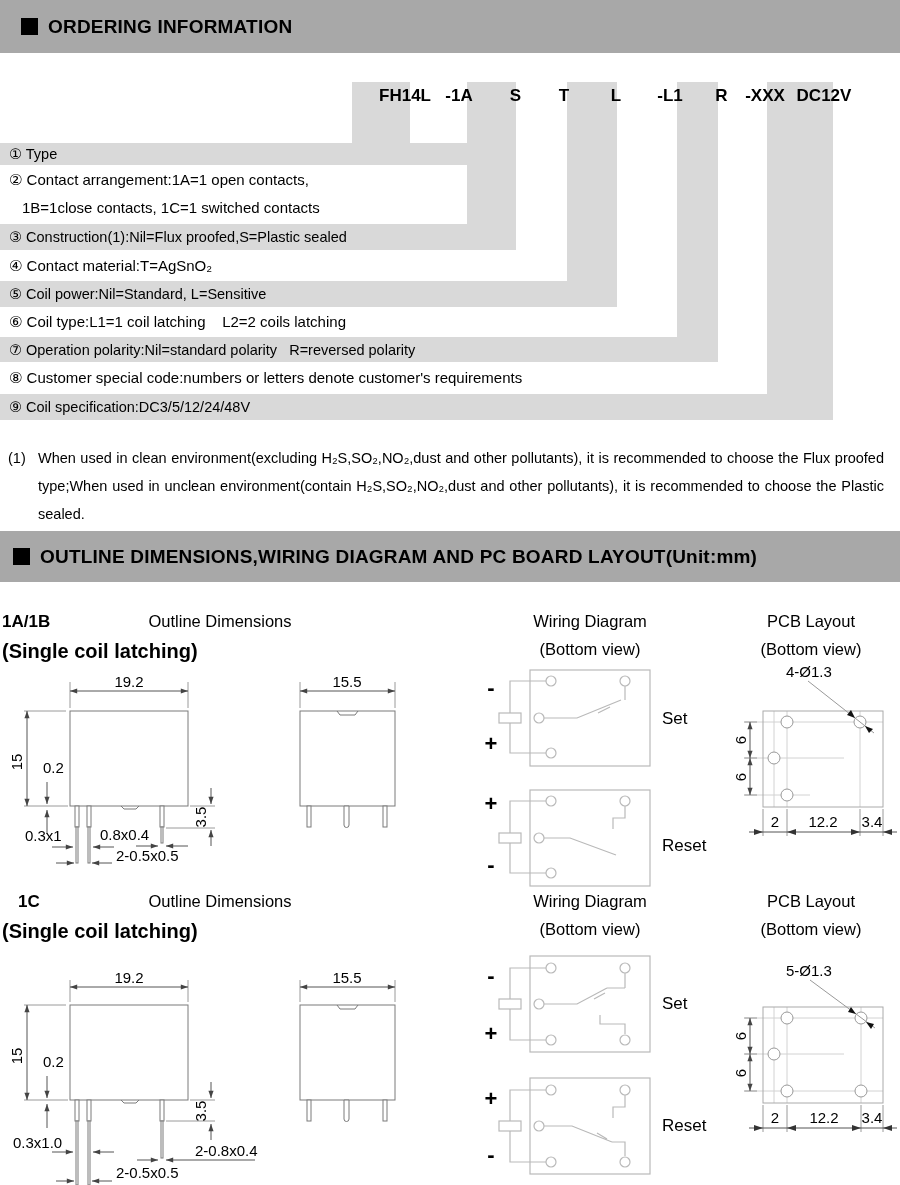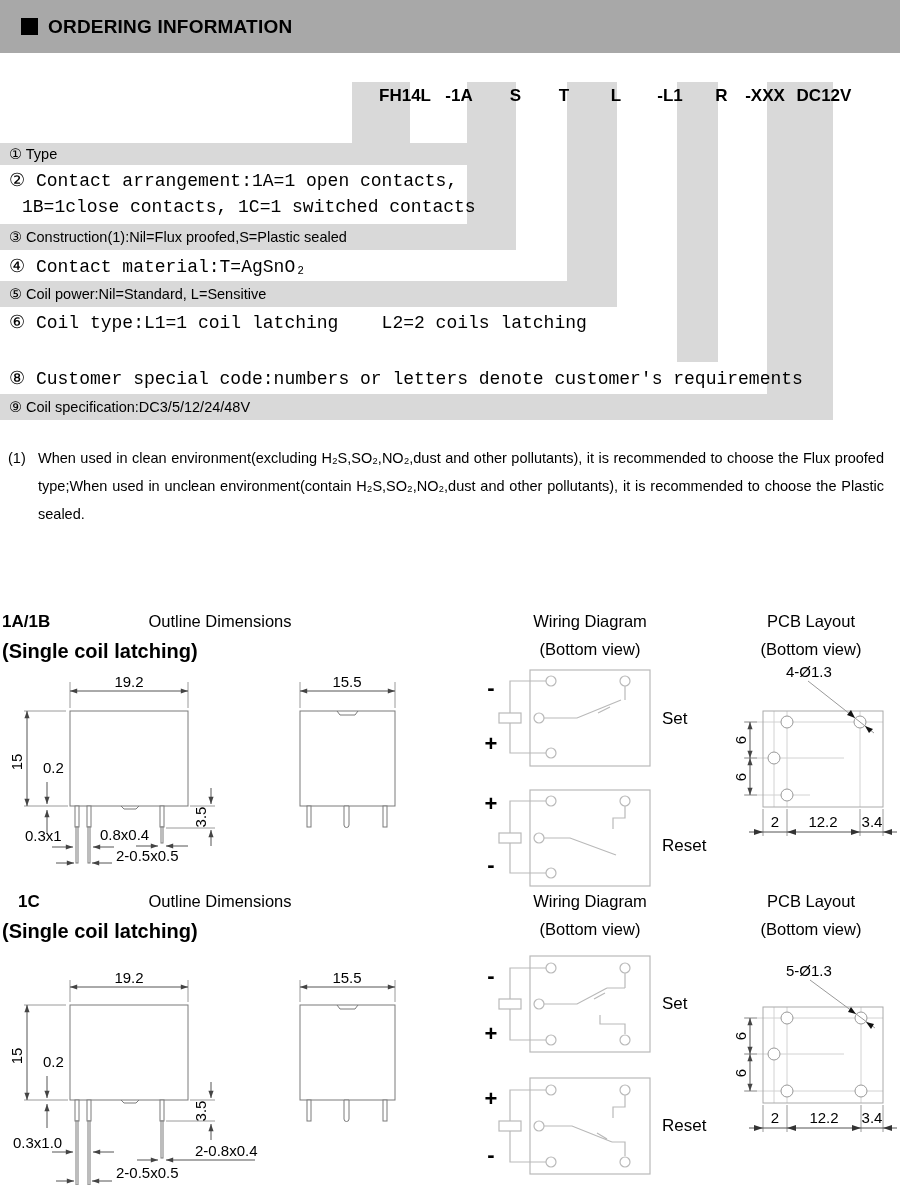--- a/index.html
+++ b/index.html
@@ -5,21 +5,21 @@
   html,body{margin:0;padding:0;background:#fff;}
   .page{position:relative;width:900px;height:1185px;background:#fff;overflow:hidden;
         font-family:"Liberation Sans","DejaVu Sans",sans-serif;color:#000;}
   .bar{position:absolute;left:0;width:900px;background:#a8a8a8;display:flex;align-items:center;}
   .bar .sq{width:17px;height:17px;background:#000;margin-left:13px;flex:0 0 auto;}
   .bar .t{font-weight:bold;font-size:19px;margin-left:10px;letter-spacing:.2px;white-space:pre;}
   .colbar{position:absolute;background:#d9d9d9;}
   .code{position:absolute;top:86px;font-weight:bold;font-size:17px;text-align:center;white-space:pre;margin-left:24px;}
   .stripe{position:absolute;left:0;background:#d9d9d9;display:flex;align-items:center;}
   .stripe span{font-size:14.5px;white-space:pre;padding-left:9px;}
-  .rowtext{position:absolute;display:flex;align-items:center;font-size:18px;white-space:pre;font-family:Liberation Mono, monospace;}
+  .rowtext{position:absolute;display:flex;align-items:center;font-size:15px;white-space:pre;}
   .note-num{position:absolute;font-size:14.5px;}
   .note{position:absolute;text-align:justify;font-size:14.5px;line-height:28px;}
   .sec-var{position:absolute;font-weight:bold;font-size:17px;}
   .sec-sub{position:absolute;font-weight:bold;font-size:20px;}
   .colhead{position:absolute;font-size:16.5px;text-align:center;width:200px;}
   svg{position:absolute;left:0;}
   svg text{font-family:"Liberation Sans","DejaVu Sans",sans-serif;fill:#000;}
   .dim{font-size:15px;}
   .sign{font-size:22px;font-weight:bold;}
   .wl{font-size:17px;}
@@ -66,28 +66,35 @@
   <div class="rowtext" style="left:9px;top:169px;height:22px;">② Contact arrangement:1A=1 open contacts,</div>
   <div class="rowtext" style="left:22px;top:196px;height:22px;">1B=1close contacts, 1C=1 switched contacts</div>
   <div class="stripe" style="top:224px;height:26px;width:516px;">
       <span>③ Construction(1):Nil=Flux proofed,S=Plastic sealed</span>
     </div>
   <div class="rowtext" style="left:9px;top:252px;height:27px;">④ Contact material:T=AgSnO₂</div>
   <div class="stripe" style="top:281px;height:26px;width:617px;">
       <span>⑤ Coil power:Nil=Standard, L=Sensitive</span>
     </div>
   <div class="rowtext" style="left:9px;top:308px;height:27px;">⑥ Coil type:L1=1 coil latching    L2=2 coils latching</div>
+  <div class="stripe" style="top:337px;height:25px;width:718px;">
+      <span>⑦ Operation polarity:Nil=standard polarity   R=reversed polarity</span>
+    </div>
   <div class="rowtext" style="left:9px;top:364px;height:28px;">⑧ Customer special code:numbers or letters denote customer's requirements</div>
   <div class="stripe" style="top:394px;height:26px;width:833px;">
       <span>⑨ Coil specification:DC3/5/12/24/48V</span>
     </div>
 
   <span class="note-num" style="left:8px;top:450px;">(1)</span>
   <div class="note" style="left:38px;top:444px;width:846px;">When used in clean environment(excluding H₂S,SO₂,NO₂,dust and other pollutants), it is recommended to choose the Flux proofed type;When used in unclean environment(contain H₂S,SO₂,NO₂,dust and other pollutants), it is recommended to choose the Plastic sealed.</div>
 
+  <div class="bar" style="top:531px;height:51px;">
+    <span class="sq"></span>
+    <span class="t">OUTLINE DIMENSIONS,WIRING DIAGRAM AND PC BOARD LAYOUT(Unit:mm)</span>
+  </div>
 
   <div class="sec-var" style="left:2px;top:612px;">1A/1B</div>
   <div class="sec-sub" style="left:2px;top:640px;">(Single coil latching)</div>
   <div class="colhead" style="left:120px;top:612px;">Outline Dimensions</div>
   <div class="colhead" style="left:490px;top:612px;">Wiring Diagram</div>
   <div class="colhead" style="left:490px;top:640px;">(Bottom view)</div>
   <div class="colhead" style="left:711px;top:612px;">PCB Layout</div>
   <div class="colhead" style="left:711px;top:640px;">(Bottom view)</div>
 
   <div class="sec-var" style="left:18px;top:892px;">1C</div>

